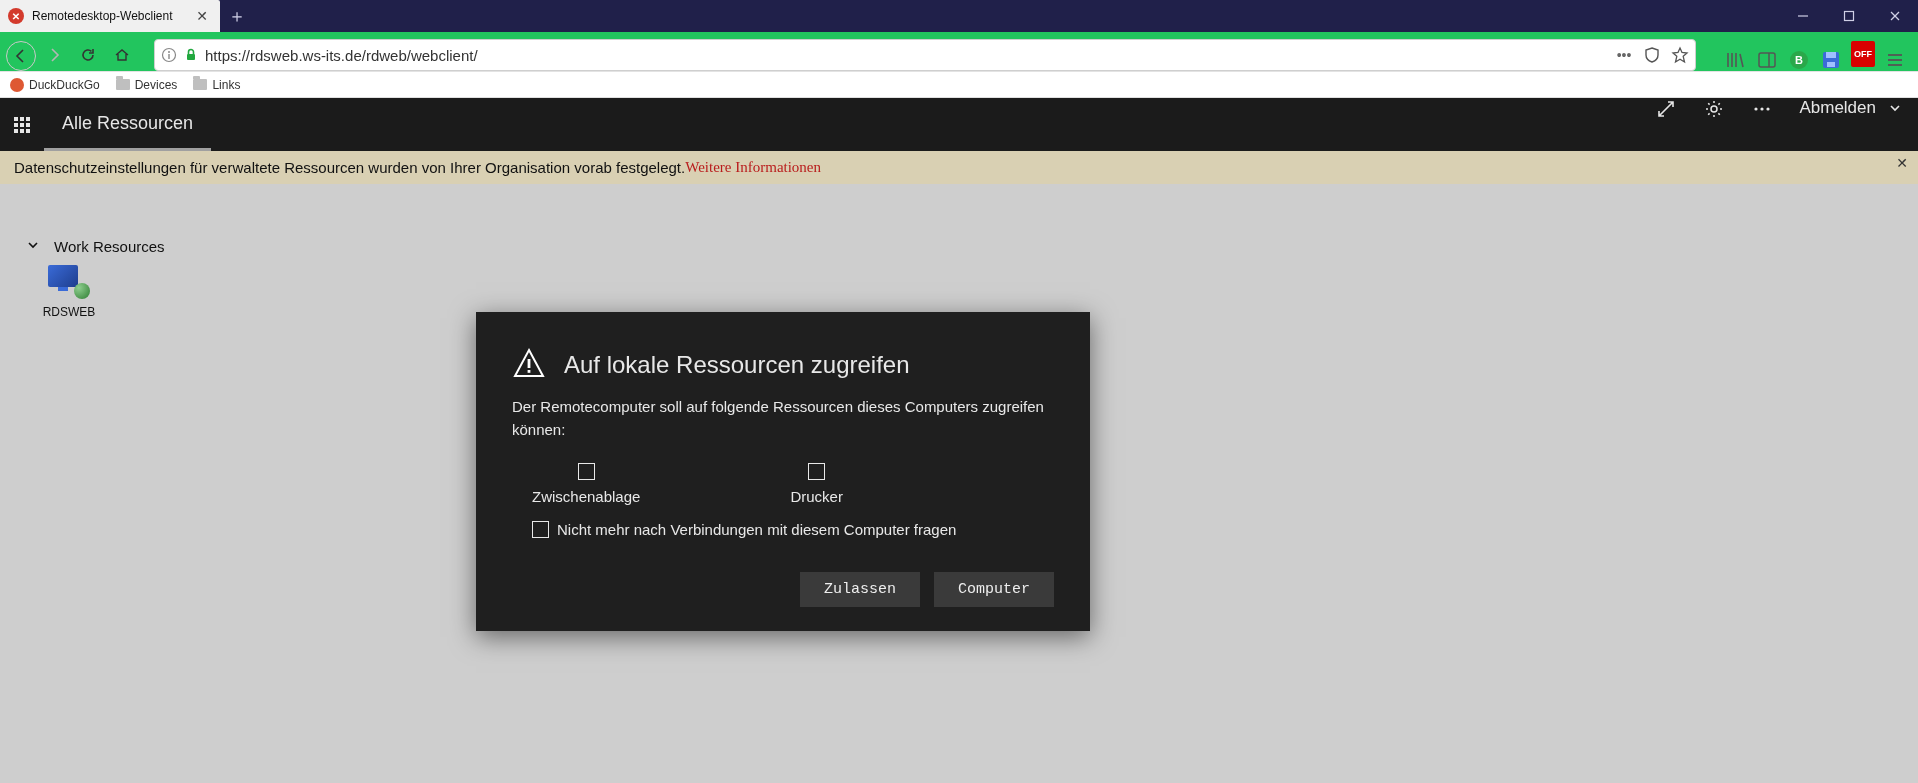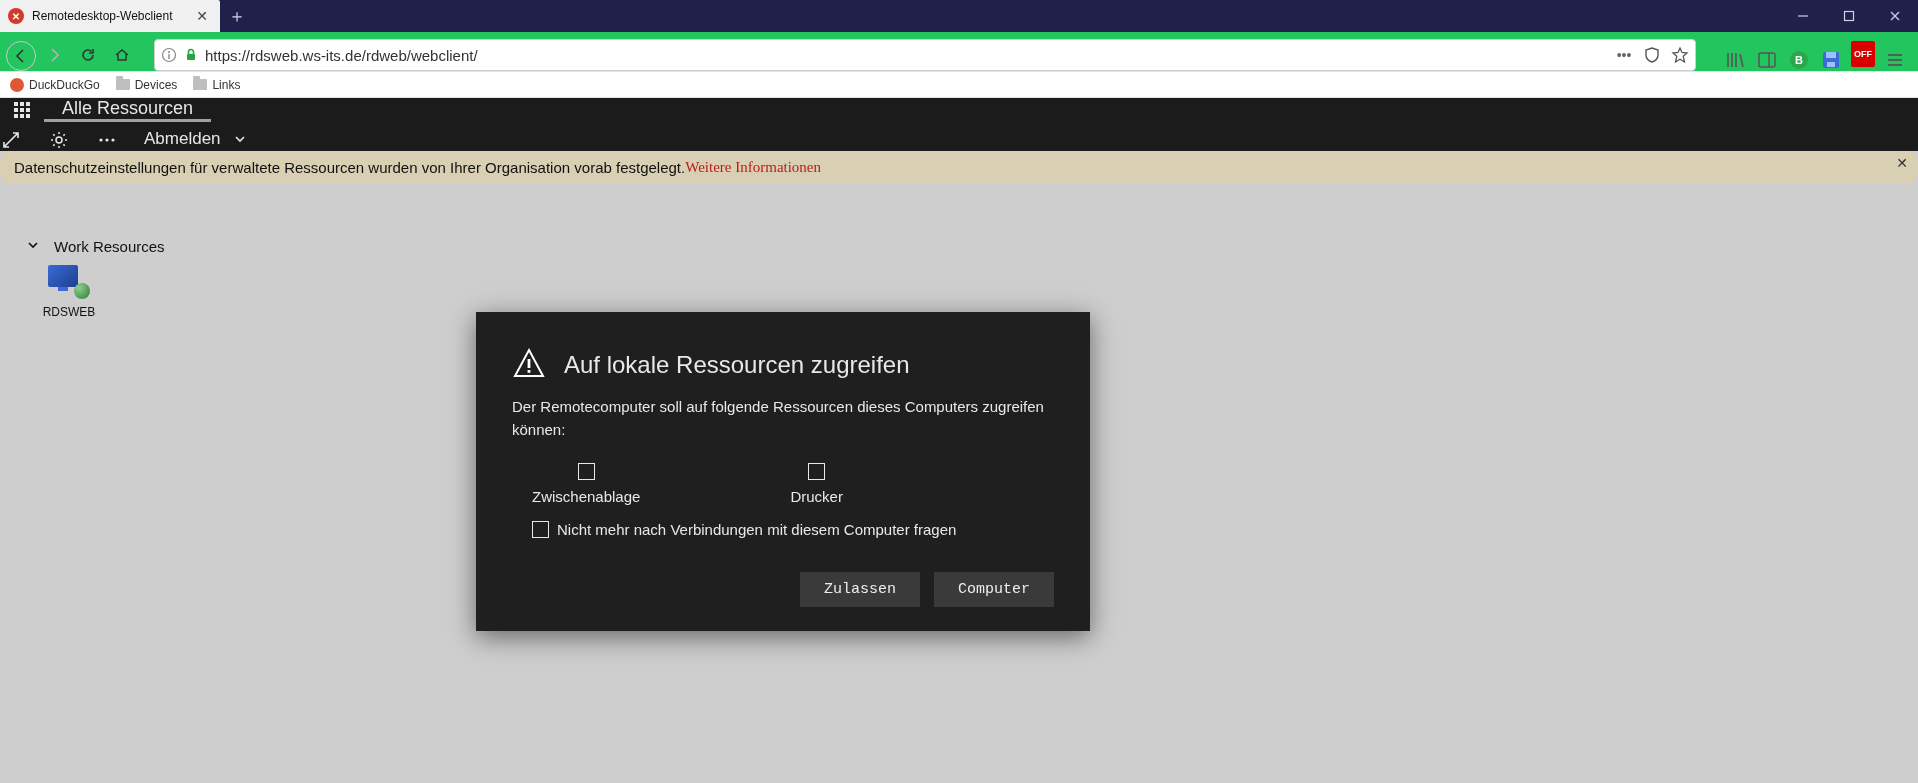--- a/index.html
+++ b/index.html
@@ -91,39 +91,39 @@
   .bookbar {
     height:26px;background:#fff;display:flex;align-items:center;padding:0 10px;gap:16px;font-size:12px;color:#333;border-bottom:1px solid #e0e0e0;
   }
   .bookmark{display:flex;align-items:center;gap:5px;cursor:pointer;}
   .book-folder{display:inline-block;width:14px;height:11px;background:#bfbfbf;border-radius:1px;position:relative;}
   .book-folder::before{content:"";position:absolute;top:-3px;left:0;width:7px;height:3px;background:#bfbfbf;border-radius:1px 1px 0 0;}
   .ddg-ic{width:14px;height:14px;border-radius:50%;background:#de5833;display:inline-block;}
 
   
   .app-header{
-    height:53px;background:#1b1b1b;color:#e6e6e6;display:flex;align-items:stretch;flex-direction:column;
+    height:53px;background:#1b1b1b;color:#e6e6e6;display:flex;align-items:stretch;
   }
   .app-header .left{display:flex;align-items:center;}
   .app-header .apps-ic{width:44px;display:flex;align-items:center;justify-content:center;cursor:pointer;}
   .app-header .apps-ic svg{width:18px;height:18px;fill:#e6e6e6;}
   .app-header .crumb{
     display:flex;align-items:center;padding:0 18px;font-size:18px;height:100%;
     border-bottom:3px solid #a0a0a0;
   }
   .app-header .spacer{flex:1;}
   .app-header .right{display:flex;align-items:flex-start;gap:26px;padding-right:16px;}
   .app-header .hic{width:22px;height:22px;display:flex;align-items:center;justify-content:center;cursor:pointer;color:#e6e6e6;}
   .app-header .hic svg{width:20px;height:20px;}
   .app-header .signout{display:flex;align-items:center;gap:12px;font-size:17px;cursor:pointer;}
 
   
   .notice{
     background:#d9d0b3;color:#111;font-size:15px;
-    padding:8px 14px;display:flex;align-items:center;position:relative;border-radius:12px;
+    padding:8px 14px;display:flex;align-items:center;position:relative;
   }
   .notice a{color:#b91c1c;text-decoration:none;margin-left:0;cursor:pointer;font-family:Liberation Serif, serif;}
   .notice .close{position:absolute;right:10px;top:4px;color:#333;cursor:pointer;font-size:14px;}
 
   
   .main{background:#cecece;position:relative;height:calc(783px - 32px - 40px - 26px - 53px - 34px);margin-top:32px;} 
   .group-header{
     padding:22px 26px 10px 26px;font-size:15px;color:#111;display:flex;align-items:center;gap:14px;cursor:pointer;
   }
   .chev{display:inline-block;}

